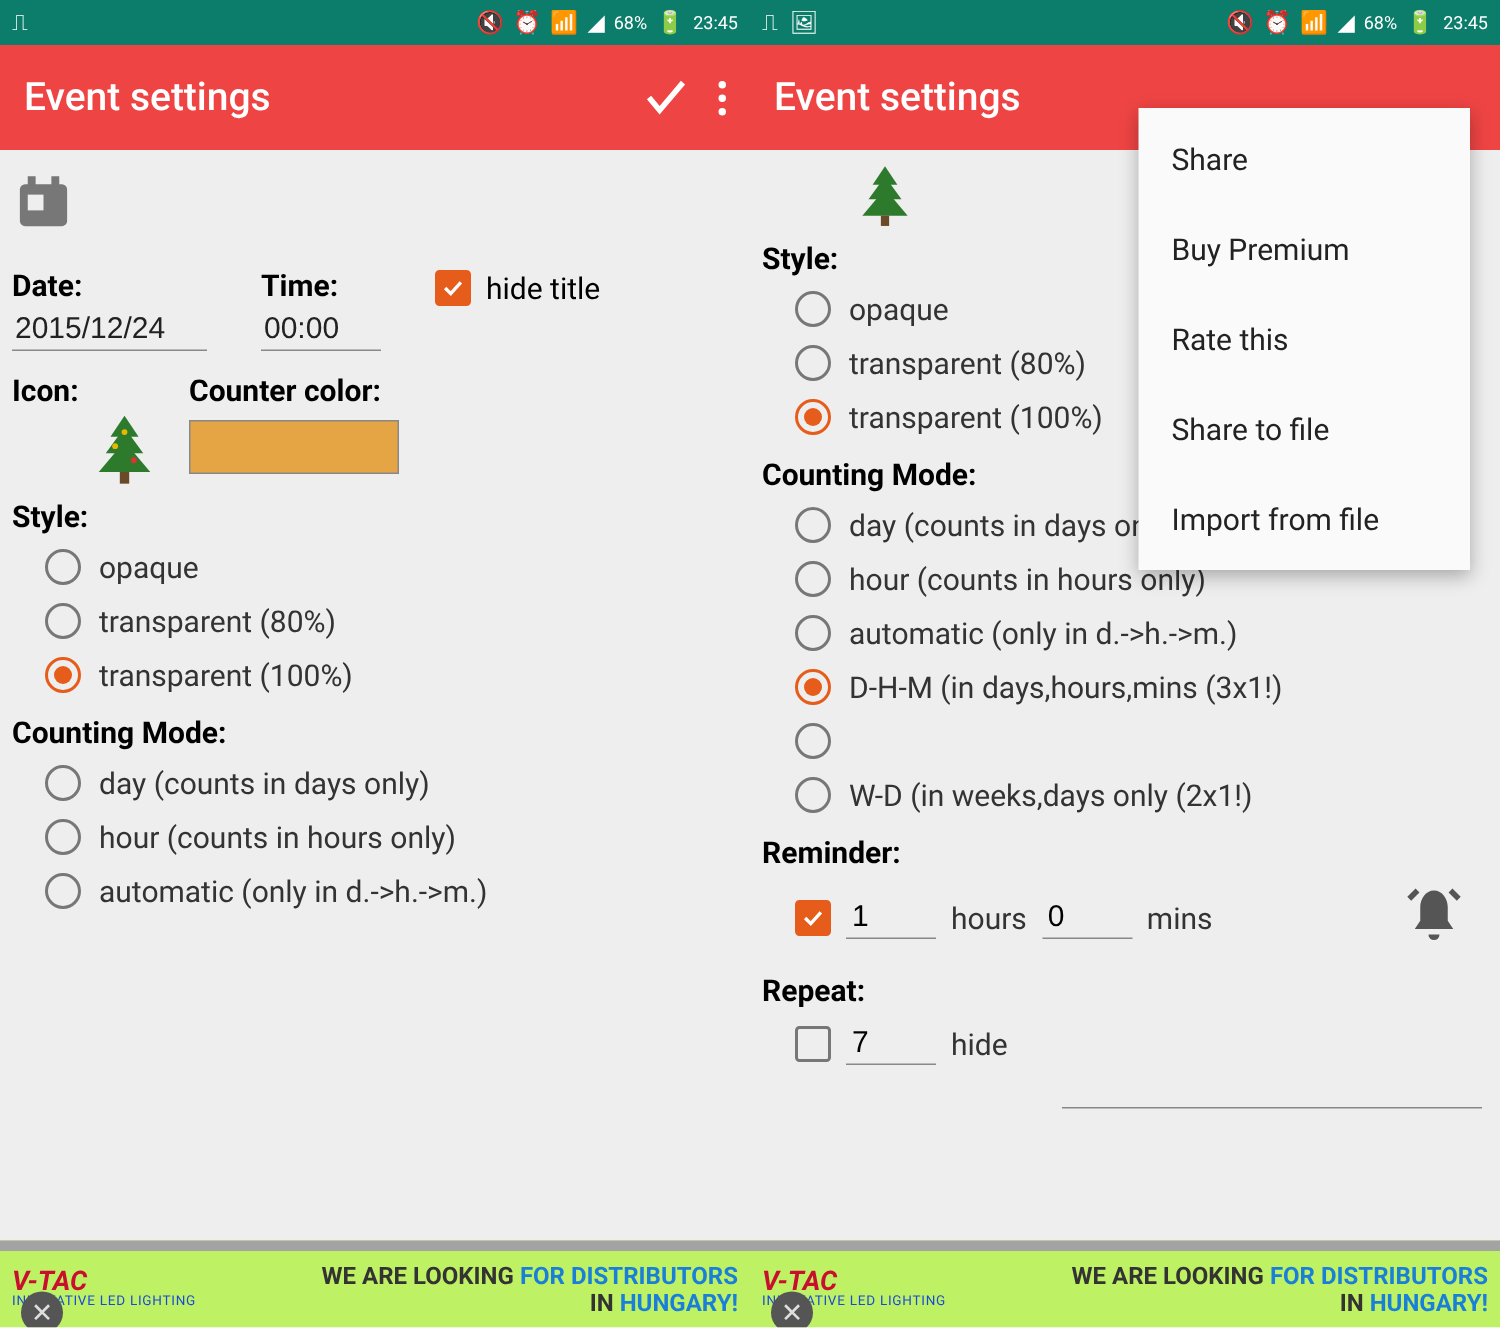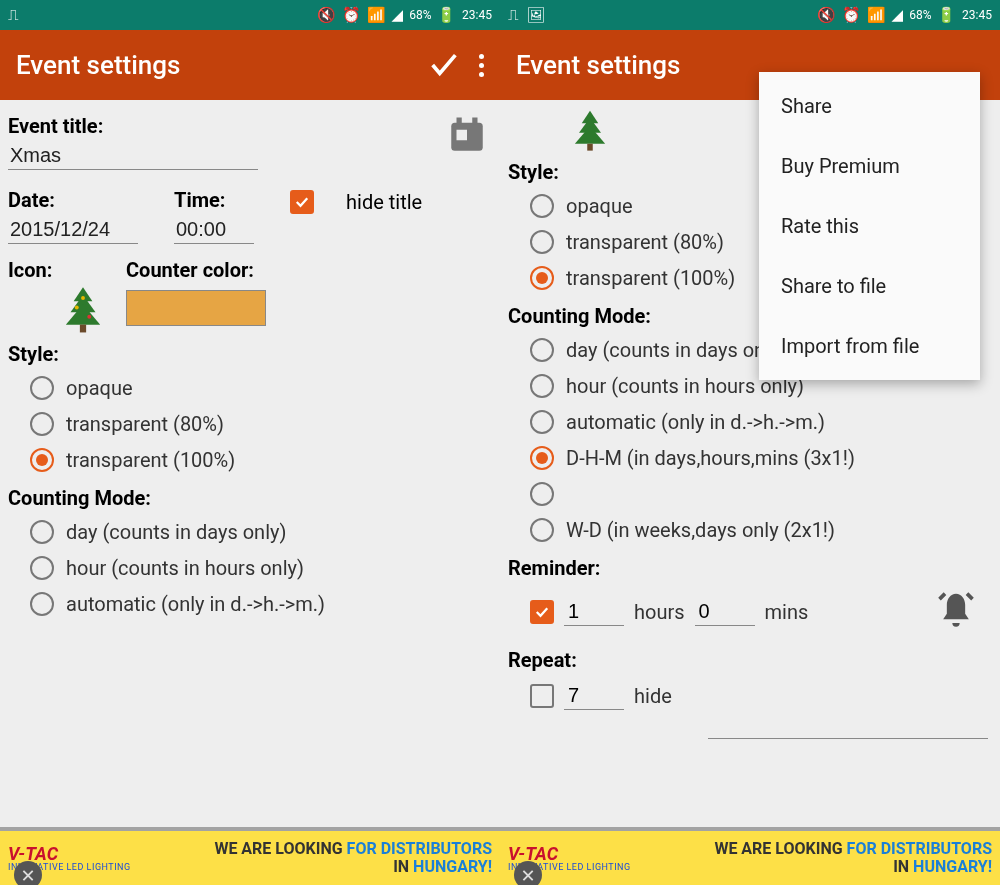--- a/index.html
+++ b/index.html
@@ -27,21 +27,21 @@
     display: flex;
     align-items: center;
     padding: 0 8px;
     font-size: 15px;
   }
   .status-left { display:flex; gap:8px; align-items:center;}
   .status-right { margin-left:auto; display:flex; gap:6px; align-items:center;}
   .status-right .txt { font-size:12px; }
   .app-bar {
     height: 70px;
-    background: #c2410c;
+    background: #ef4444;
     color: #fff;
     display: flex;
     align-items: center;
     padding: 0 16px;
     font-size: 26px;
     font-weight: 500;
   }
   .app-bar .title { flex:1; }
   .app-bar .action { margin-left:18px; display:flex; align-items:center; justify-content:center;}
   .content {
@@ -105,26 +105,26 @@
   }
   .checkbox.checked {
     background:#e65c1a;
     border-color:#e65c1a;
     color:#fff;
   }
   .check-svg { width:18px; height:18px; stroke:#fff; stroke-width:3; fill:none;}
   .cal-icon { width:42px; height:42px; }
   .ad {
     height: 58px;
-    background:#fde047;
+    background:#bef264;
     display:flex;
     align-items:center;
     padding:0 8px;
     position:relative;
-    border-top:4px solid #a3a3a3;
+    border-top:7px solid #a3a3a3;
   }
   .ad .brand { color:#c8102e; font-weight:bold; font-size:18px; font-style:italic;}
   .ad .sub { font-size:9px; color:#1a4bd8; letter-spacing:0.5px;}
   .ad .main { flex:1; text-align:right; font-size:16px; font-weight:bold; color:#333; line-height:1.1;}
   .ad .main .accent { color:#1a7fd8;}
   .ad-x {
     position:absolute; left:14px; bottom:-4px;
     width:28px; height:28px; border-radius:50%;
     background:#555; color:#ddd; display:flex;
     align-items:center; justify-content:center; font-size:18px;
@@ -195,24 +195,20 @@
     </div>
     <div class="action" style="flex-direction:column;gap:4px;">
       <span style="width:5px;height:5px;background:#fff;border-radius:50%;"></span>
       <span style="width:5px;height:5px;background:#fff;border-radius:50%;"></span>
       <span style="width:5px;height:5px;background:#fff;border-radius:50%;"></span>
     </div>
   </div>
 
   <div class="content">
     <div class="row">
-      <div class="col" style="flex:1;">
-        <div class="label">Event title:</div>
-        <input class="input" style="width: 250px;" value="Xmas">
-      </div>
       <div style="padding-top:6px;">
         <svg class="cal-icon" viewBox="0 0 24 24">
           <rect x="3" y="5" width="18" height="16" rx="2" fill="#777"></rect>
           <rect x="6" y="9" width="6" height="6" fill="#eee"></rect>
           <rect x="6" y="2" width="3" height="4" fill="#777"></rect>
           <rect x="15" y="2" width="3" height="4" fill="#777"></rect>
         </svg>
       </div>
     </div>
 
@@ -224,21 +220,21 @@
       <div class="col">
         <div class="label">Time:</div>
         <input class="input" style="width: 80px;" value="00:00">
       </div>
       <div style="display:flex;align-items:center;gap:10px;padding-top:8px;">
         <div class="checkbox checked">
           <svg class="check-svg" viewBox="0 0 24 24">
               <path d="M5 12 L10 17 L19 7"></path>
             </svg>
         </div>
-        <span style="font-size:20px;margin-left:22px;">hide title</span>
+        <span style="font-size:20px;">hide title</span>
       </div>
     </div>
 
 
     <div class="row" style="margin-top:6px;">
       <div class="col">
         <div class="label">Icon:</div>
         <svg class="tree-icon" viewBox="0 0 64 64">
           <polygon points="32,4 20,22 44,22" fill="#2d7a2d"></polygon>
           <polygon points="32,14 16,36 48,36" fill="#2d7a2d"></polygon>

